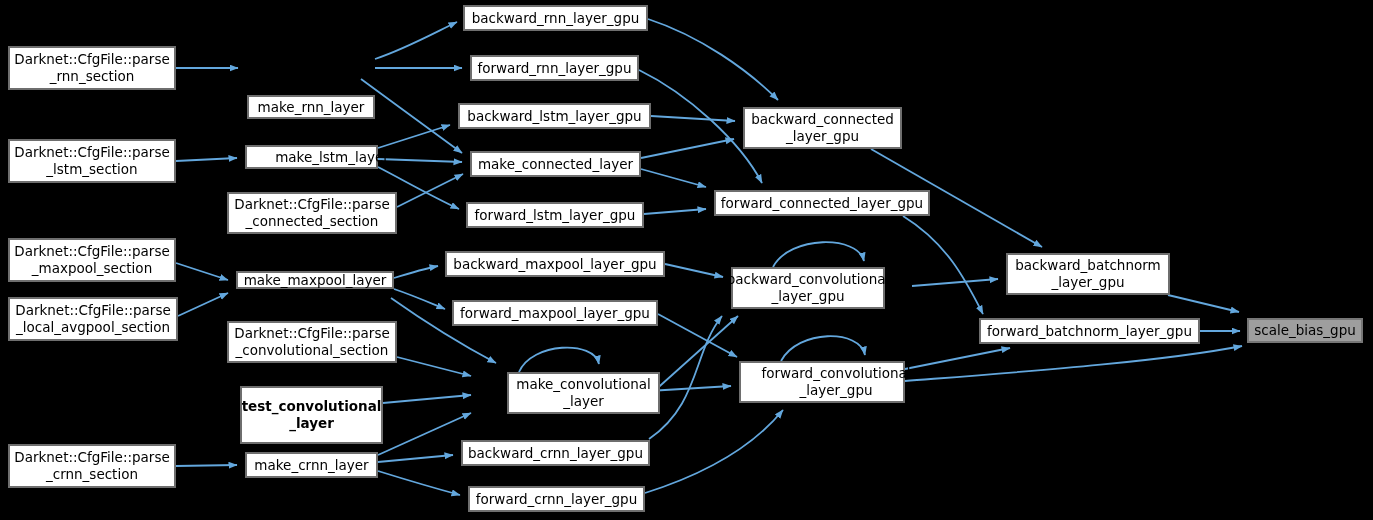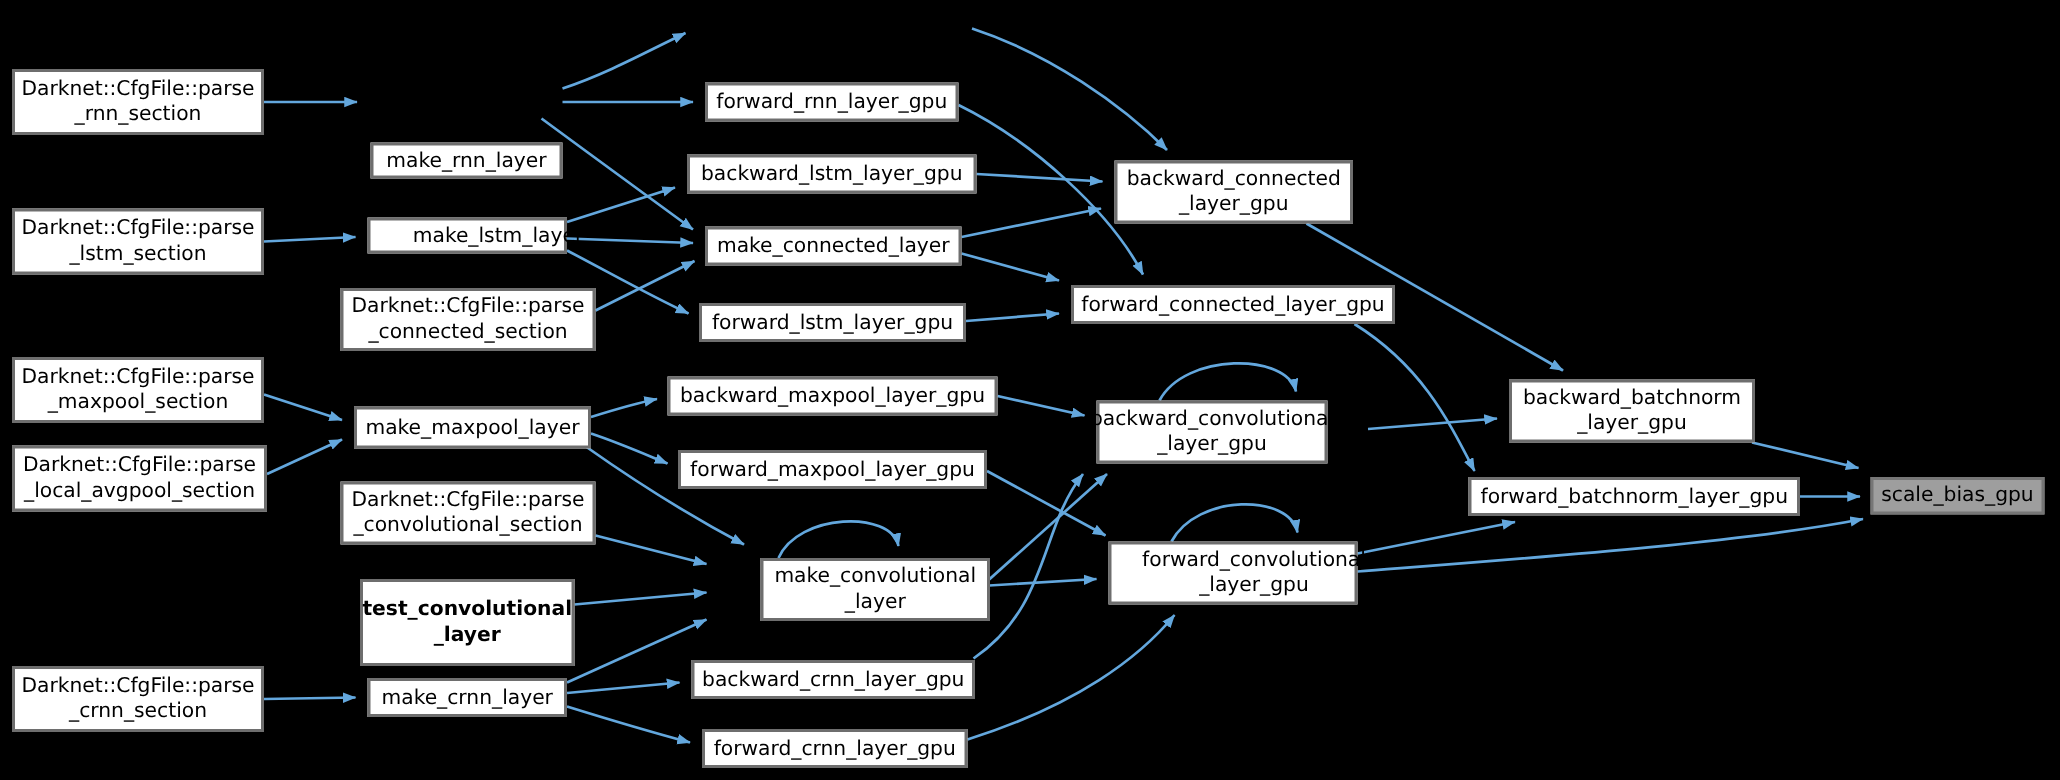--- a/index.html
+++ b/index.html
@@ -98,24 +98,25 @@
   <div class="node" style="left:8px;top:238px;width:168px;height:44px;">Darknet::CfgFile::parse
 _maxpool_section</div>
   <div class="node" style="left:8px;top:297px;width:170px;height:44px;">Darknet::CfgFile::parse
 _local_avgpool_section</div>
   <div class="node" style="left:227px;top:321px;width:170px;height:42px;">Darknet::CfgFile::parse
 _convolutional_section</div>
   <div class="node" style="left:8px;top:444px;width:168px;height:44px;">Darknet::CfgFile::parse
 _crnn_section</div>
   <div class="node" style="left:247px;top:56px;width:128px;height:24px;margin-top:39px;">make_rnn_layer</div>
   <div class="node" style="left:245px;top:145px;width:133px;height:24px;padding-left:41px;">make_lstm_layer</div>
-  <div class="node" style="left:236px;top:271px;width:158px;height:28px;">make_maxpool_layer</div>
+  <div class="node" style="left:236px;top:271px;width:158px;height:18px;">make_maxpool_layer</div>
   <div class="node" style="left:240px;top:386px;width:143px;height:58px;font-weight:bold;">test_convolutional
 _layer</div>
   <div class="node" style="left:245px;top:452px;width:133px;height:26px;">make_crnn_layer</div>
+  <div class="node" style="left:463px;top:5px;width:185px;height:26px;">backward_rnn_layer_gpu</div>
   <div class="node" style="left:470px;top:55px;width:169px;height:26px;">forward_rnn_layer_gpu</div>
   <div class="node" style="left:458px;top:103px;width:193px;height:26px;">backward_lstm_layer_gpu</div>
   <div class="node" style="left:470px;top:151px;width:171px;height:26px;">make_connected_layer</div>
   <div class="node" style="left:466px;top:202px;width:178px;height:26px;">forward_lstm_layer_gpu</div>
   <div class="node" style="left:445px;top:251px;width:220px;height:26px;">backward_maxpool_layer_gpu</div>
   <div class="node" style="left:452px;top:300px;width:206px;height:26px;">forward_maxpool_layer_gpu</div>
   <div class="node" style="left:479px;top:372px;width:153px;height:42px;margin-left:28px;">make_convolutional
 _layer</div>
   <div class="node" style="left:461px;top:440px;width:189px;height:26px;">backward_crnn_layer_gpu</div>
   <div class="node" style="left:468px;top:486px;width:177px;height:26px;">forward_crnn_layer_gpu</div>

